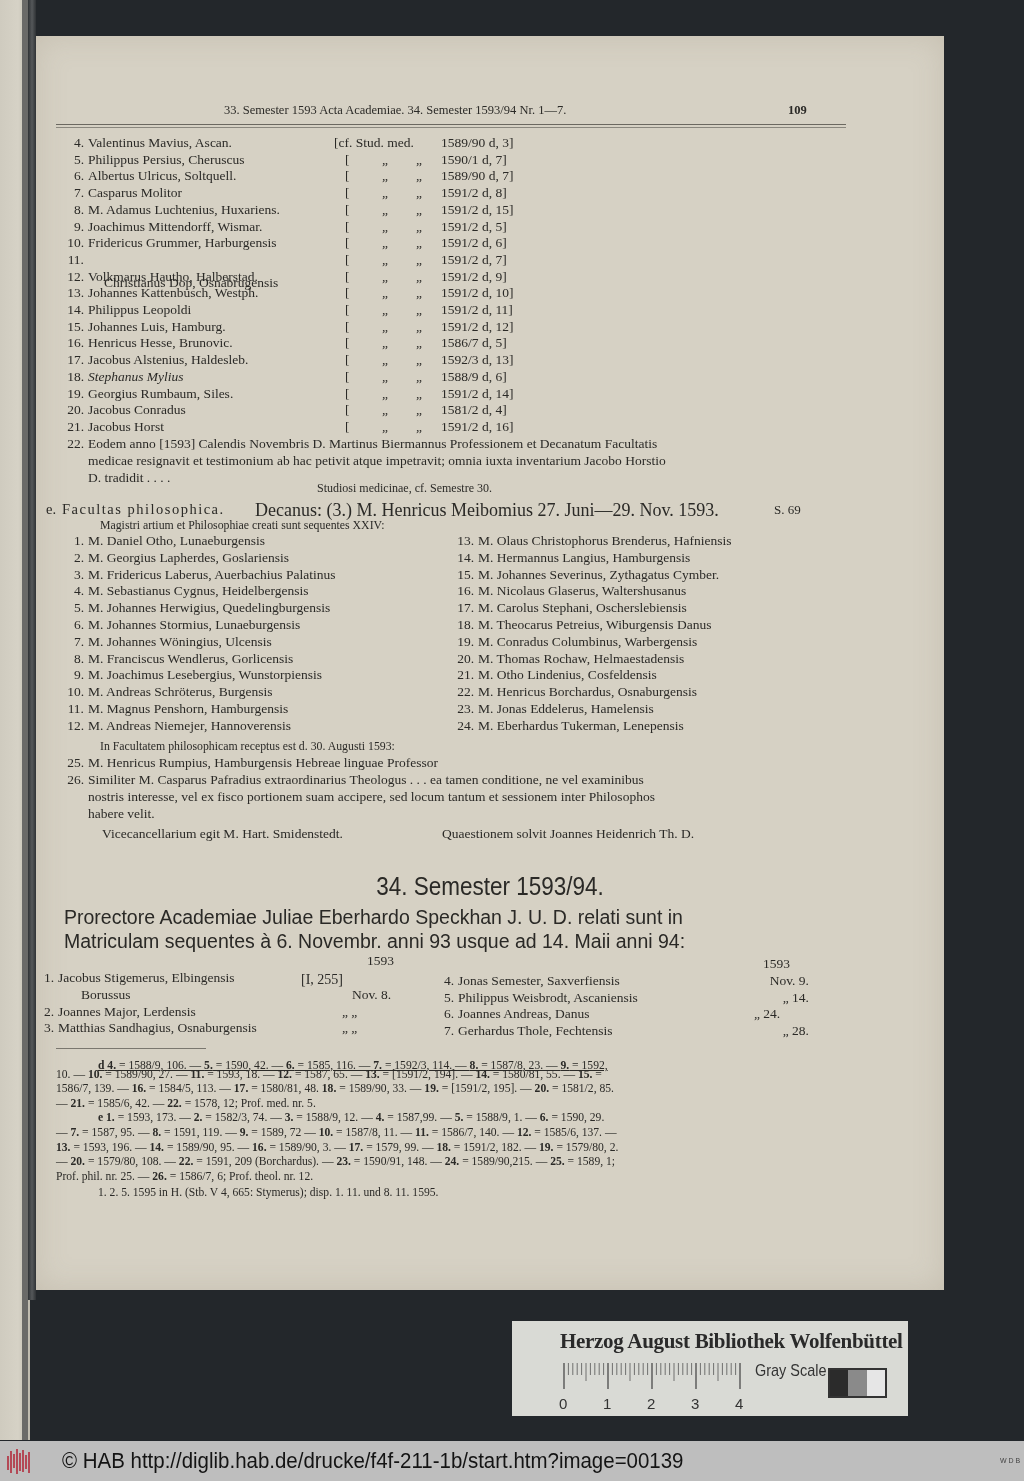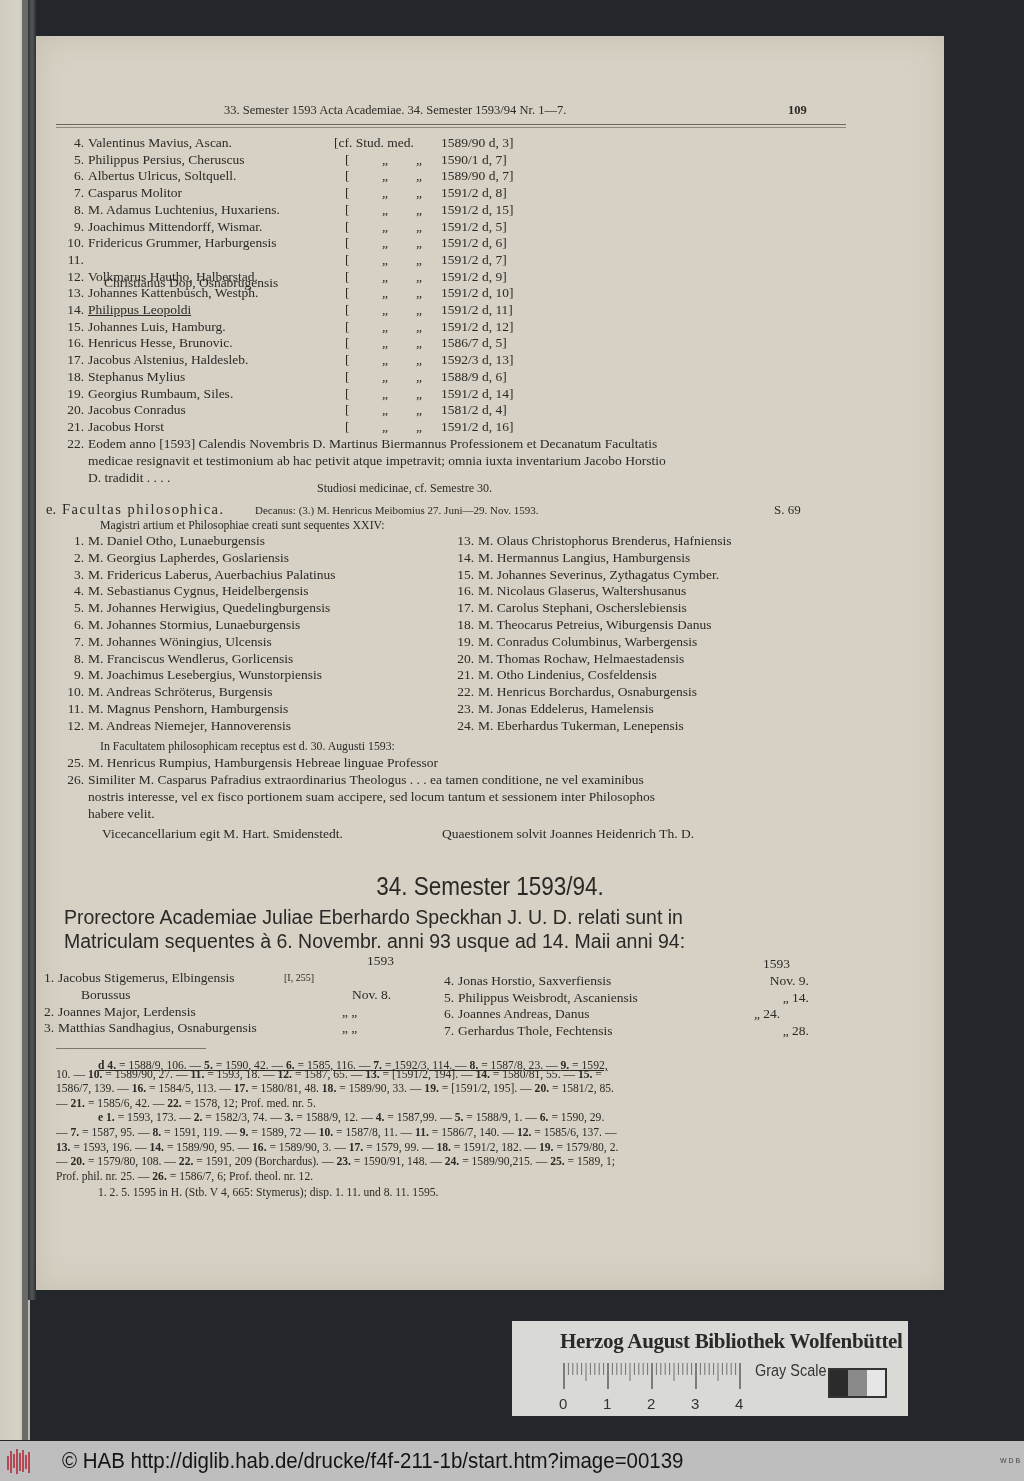--- a/index.html
+++ b/index.html
@@ -127,21 +127,21 @@
         <div class="list-row" style="top:249.29999999999998px;width:800px;">
           <span class="num" style="left:20px;">13.</span>
           <span class="name" style="left:52px;">Johannes Kattenbusch, Westph.</span>
           <span class="ref-bracket">[</span>
           <span class="ref-ditto1">„</span>
           <span class="ref-ditto2">„</span>
           <span class="ref-val">1591/2 d, 10]</span>
         </div>
         <div class="list-row" style="top:266px;width:800px;">
           <span class="num" style="left:20px;">14.</span>
-          <span class="name" style="left:52px;text-decoration:underline;">Philippus Leopoldi</span>
+          <span class="name" style="left:52px;">Philippus Leopoldi</span>
           <span class="ref-bracket">[</span>
           <span class="ref-ditto1">„</span>
           <span class="ref-ditto2">„</span>
           <span class="ref-val">1591/2 d, 11]</span>
         </div>
         <div class="list-row" style="top:282.7px;width:800px;">
           <span class="num" style="left:20px;">15.</span>
           <span class="name" style="left:52px;">Johannes Luis, Hamburg.</span>
           <span class="ref-bracket">[</span>
           <span class="ref-ditto1">„</span>
@@ -159,21 +159,21 @@
         <div class="list-row" style="top:316.1px;width:800px;">
           <span class="num" style="left:20px;">17.</span>
           <span class="name" style="left:52px;">Jacobus Alstenius, Haldesleb.</span>
           <span class="ref-bracket">[</span>
           <span class="ref-ditto1">„</span>
           <span class="ref-ditto2">„</span>
           <span class="ref-val">1592/3 d, 13]</span>
         </div>
         <div class="list-row" style="top:332.79999999999995px;width:800px;">
           <span class="num" style="left:20px;">18.</span>
-          <span class="name" style="left:52px;">Stephanus Mylius</span>
+          <span class="name" style="left:52px;font-style:italic;">Stephanus Mylius</span>
           <span class="ref-bracket">[</span>
           <span class="ref-ditto1">„</span>
           <span class="ref-ditto2">„</span>
           <span class="ref-val">1588/9 d, 6]</span>
         </div>
         <div class="list-row" style="top:349.5px;width:800px;">
           <span class="num" style="left:20px;">19.</span>
           <span class="name" style="left:52px;">Georgius Rumbaum, Siles.</span>
           <span class="ref-bracket">[</span>
           <span class="ref-ditto1">„</span>
@@ -199,21 +199,21 @@
       </div>
 
     <div class="abs" style="left:20px;top:400px;width:28px;text-align:right;">22.</div>
     <div class="abs" style="left:52px;top:400px;">Eodem anno [1593] Calendis Novembris D. Martinus Biermannus Professionem et Decanatum Facultatis</div>
     <div class="abs" style="left:52px;top:417px;">medicae resignavit et testimonium ab hac petivit atque impetravit; omnia iuxta inventarium Jacobo Horstio</div>
     <div class="abs" style="left:52px;top:434px;">D. tradidit . . . .</div>
     <div class="abs" style="left:281px;top:444px;font-size:12px;">Studiosi medicinae, cf. Semestre 30.</div>
 
     <div class="abs" style="left:10px;top:465px;font-size:14.5px;">e.</div>
     <div class="abs spaced" style="left:26px;top:465px;font-size:14.5px;">Facultas philosophica.</div>
-    <div class="abs" style="left:219px;top:466px;font-size:11px;">Decanus: (3.) M. Henricus Meibomius 27. Juni—29. Nov. 1593.</div>
+    <div class="abs" style="left:219px;top:466px;font-size:18px;">Decanus: (3.) M. Henricus Meibomius 27. Juni—29. Nov. 1593.</div>
     <div class="abs" style="left:738px;top:466px;font-size:13px;">S. 69</div>
     <div class="abs" style="left:64px;top:481px;font-size:11.8px;">Magistri artium et Philosophiae creati sunt sequentes XXIV:</div>
 
     <div id="phil-left">
         <div class="list-row" style="top:497px;left:20px;width:380px;">
           <span class="num" style="left:0px;">1.</span>
           <span class="name" style="left:32px;">M. Daniel Otho, Lunaeburgensis</span>
         </div>
         <div class="list-row" style="top:513.8px;left:20px;width:380px;">
           <span class="num" style="left:0px;">2.</span>
@@ -326,37 +326,37 @@
     <div class="h-sub" style="top:893px;">Matriculam sequentes à 6. Novembr. anni 93 usque ad 14. Maii anni 94:</div>
 
     <div class="abs" style="left:331px;top:917px;">1593</div>
     <div class="abs" style="left:727px;top:920px;">1593</div>
     <div id="sem-left">
         <div class="abs" style="left:45px;top:951px;">Borussus</div>
         <div class="abs" style="left:316px;top:951px;">Nov. 8.</div>
         <div class="list-row" style="top:934px;left:0;width:360px;">
           <span class="num" style="left:-2px;width:20px;">1.</span>
           <span class="name" style="left:22px;">Jacobus Stigemerus, Elbingensis</span>
-          <span style="position:absolute;left:248px;top:2px;font-size:10px;">[I, 255]</span>
+          <span style="position:absolute;left:265px;top:2px;font-size:14px;">[I, 255]</span>
         </div>
         <div class="list-row" style="top:968px;left:0;width:360px;">
           <span class="num" style="left:-2px;width:20px;">2.</span>
           <span class="name" style="left:22px;">Joannes Major, Lerdensis</span>
           <span style="position:absolute;left:306px;">„   „</span>
         </div>
         <div class="list-row" style="top:984px;left:0;width:360px;">
           <span class="num" style="left:-2px;width:20px;">3.</span>
           <span class="name" style="left:22px;">Matthias Sandhagius, Osnaburgensis</span>
           <span style="position:absolute;left:306px;">„   „</span>
         </div>
       </div>
     <div id="sem-right">
         <div class="list-row" style="top:937px;left:398px;width:400px;">
           <span class="num" style="left:0px;width:20px;">4.</span>
-          <span class="name" style="left:24px;">Jonas Horstio, Saxverfiensis</span>
+          <span class="name" style="left:24px;">Jonas Semester, Saxverfiensis</span>
           <span style="position:absolute;left:320px;width:55px;text-align:right;">Nov. 9.</span>
         </div>
         <div class="list-row" style="top:953.7px;left:398px;width:400px;">
           <span class="num" style="left:0px;width:20px;">5.</span>
           <span class="name" style="left:24px;">Philippus Weisbrodt, Ascaniensis</span>
           <span style="position:absolute;left:320px;width:55px;text-align:right;">„ 14.</span>
         </div>
         <div class="list-row" style="top:970.4px;left:398px;width:400px;">
           <span class="num" style="left:0px;width:20px;">6.</span>
           <span class="name" style="left:24px;">Joannes Andreas, Danus</span>

